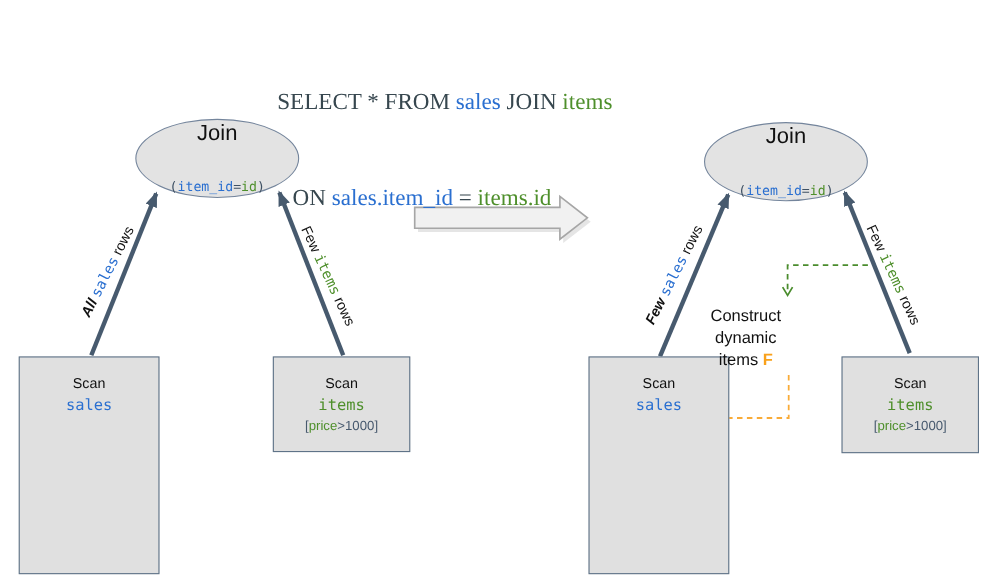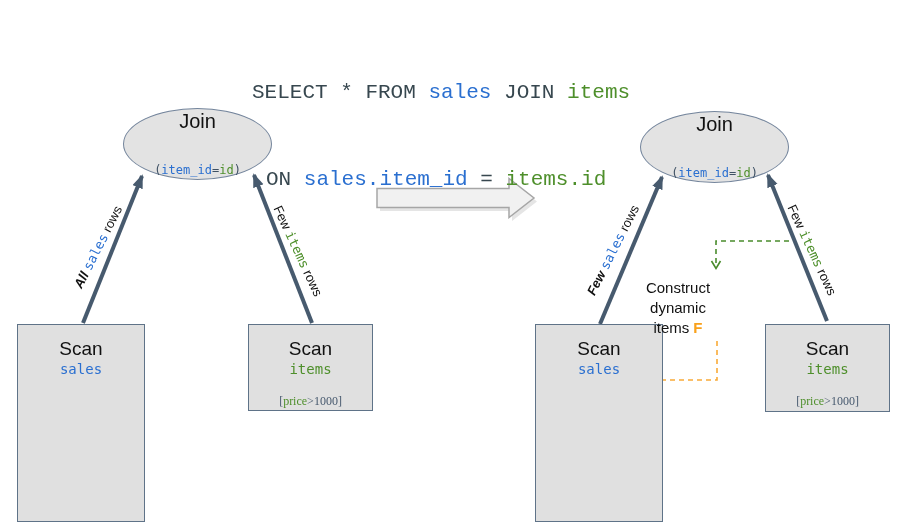--- a/index.html
+++ b/index.html
@@ -2,41 +2,41 @@
 <html><head>
 <meta charset="utf-8">
 <style>
   html,body{margin:0;padding:0;background:#ffffff;}
   #canvas{position:relative;width:900px;height:526px;background:#ffffff;overflow:hidden;
           font-family:"Liberation Sans",sans-serif;color:#111;}
   svg.layer{position:absolute;left:0;top:0;z-index:0;}
   .mono{font-family:"DejaVu Sans Mono",monospace;}
 
   
-  .sql{position:absolute;left:252px;top:20px;z-index:2;font-family:Liberation Mono, monospace;
+  .sql{position:absolute;left:252px;top:20px;z-index:2;font-family:Liberation Serif, serif;
        font-size:21px;line-height:29px;white-space:pre;color:#37474f;}
   .sql .indent{padding-left:14px;}
   .c-dark{color:#37474f;}
   .c-blue{color:#2a6fd0;}
   .c-green{color:#4e8f2b;}
   .c-orange{color:#f9a11b;font-weight:bold;}
 
   
   .ellipse{position:absolute;width:147px;height:70px;border-radius:50%;
            background:#e3e3e3;border:1.5px solid #74859c;z-index:2;
            display:flex;flex-direction:column;align-items:center;justify-content:center;}
   .ellipse .jtitle{font-size:20px;color:#111;line-height:22px;}
   .ellipse .jcond{font-family:"DejaVu Sans Mono",monospace;font-size:12px;line-height:15px;color:#3f5164;margin-top:31px;}
 
   
   .box{position:absolute;background:#e0e0e0;border:1.5px solid #5f7388;z-index:2;
        text-align:center;box-sizing:border-box;padding-top:12px;}
-  .box .btitle{font-size:19px;line-height:23px;color:#111;text-align:center;}
+  .box .btitle{font-size:13px;line-height:23px;color:#111;text-align:center;}
   .box .btable{font-family:"DejaVu Sans Mono",monospace;font-size:14px;line-height:19px;}
-  .box .bfilter{font-family:Liberation Serif, serif;font-size:12px;line-height:17px;color:#47596e;margin-top:14px;}
+  .box .bfilter{font-family:Liberation Sans, sans-serif;font-size:12px;line-height:17px;color:#47596e;}
   .box .bfilter .elem{font-size:10px;}
 
   
   .alabel{position:absolute;z-index:2;white-space:nowrap;font-size:13px;color:#111;}
   .alabel .emph{font-weight:bold;font-style:italic;}
   .alabel .mono{font-size:13px;}
 
   
   .construct{position:absolute;left:678px;top:278px;transform:translateX(-50%);z-index:2;
              text-align:center;font-size:15px;line-height:20px;color:#111;}

